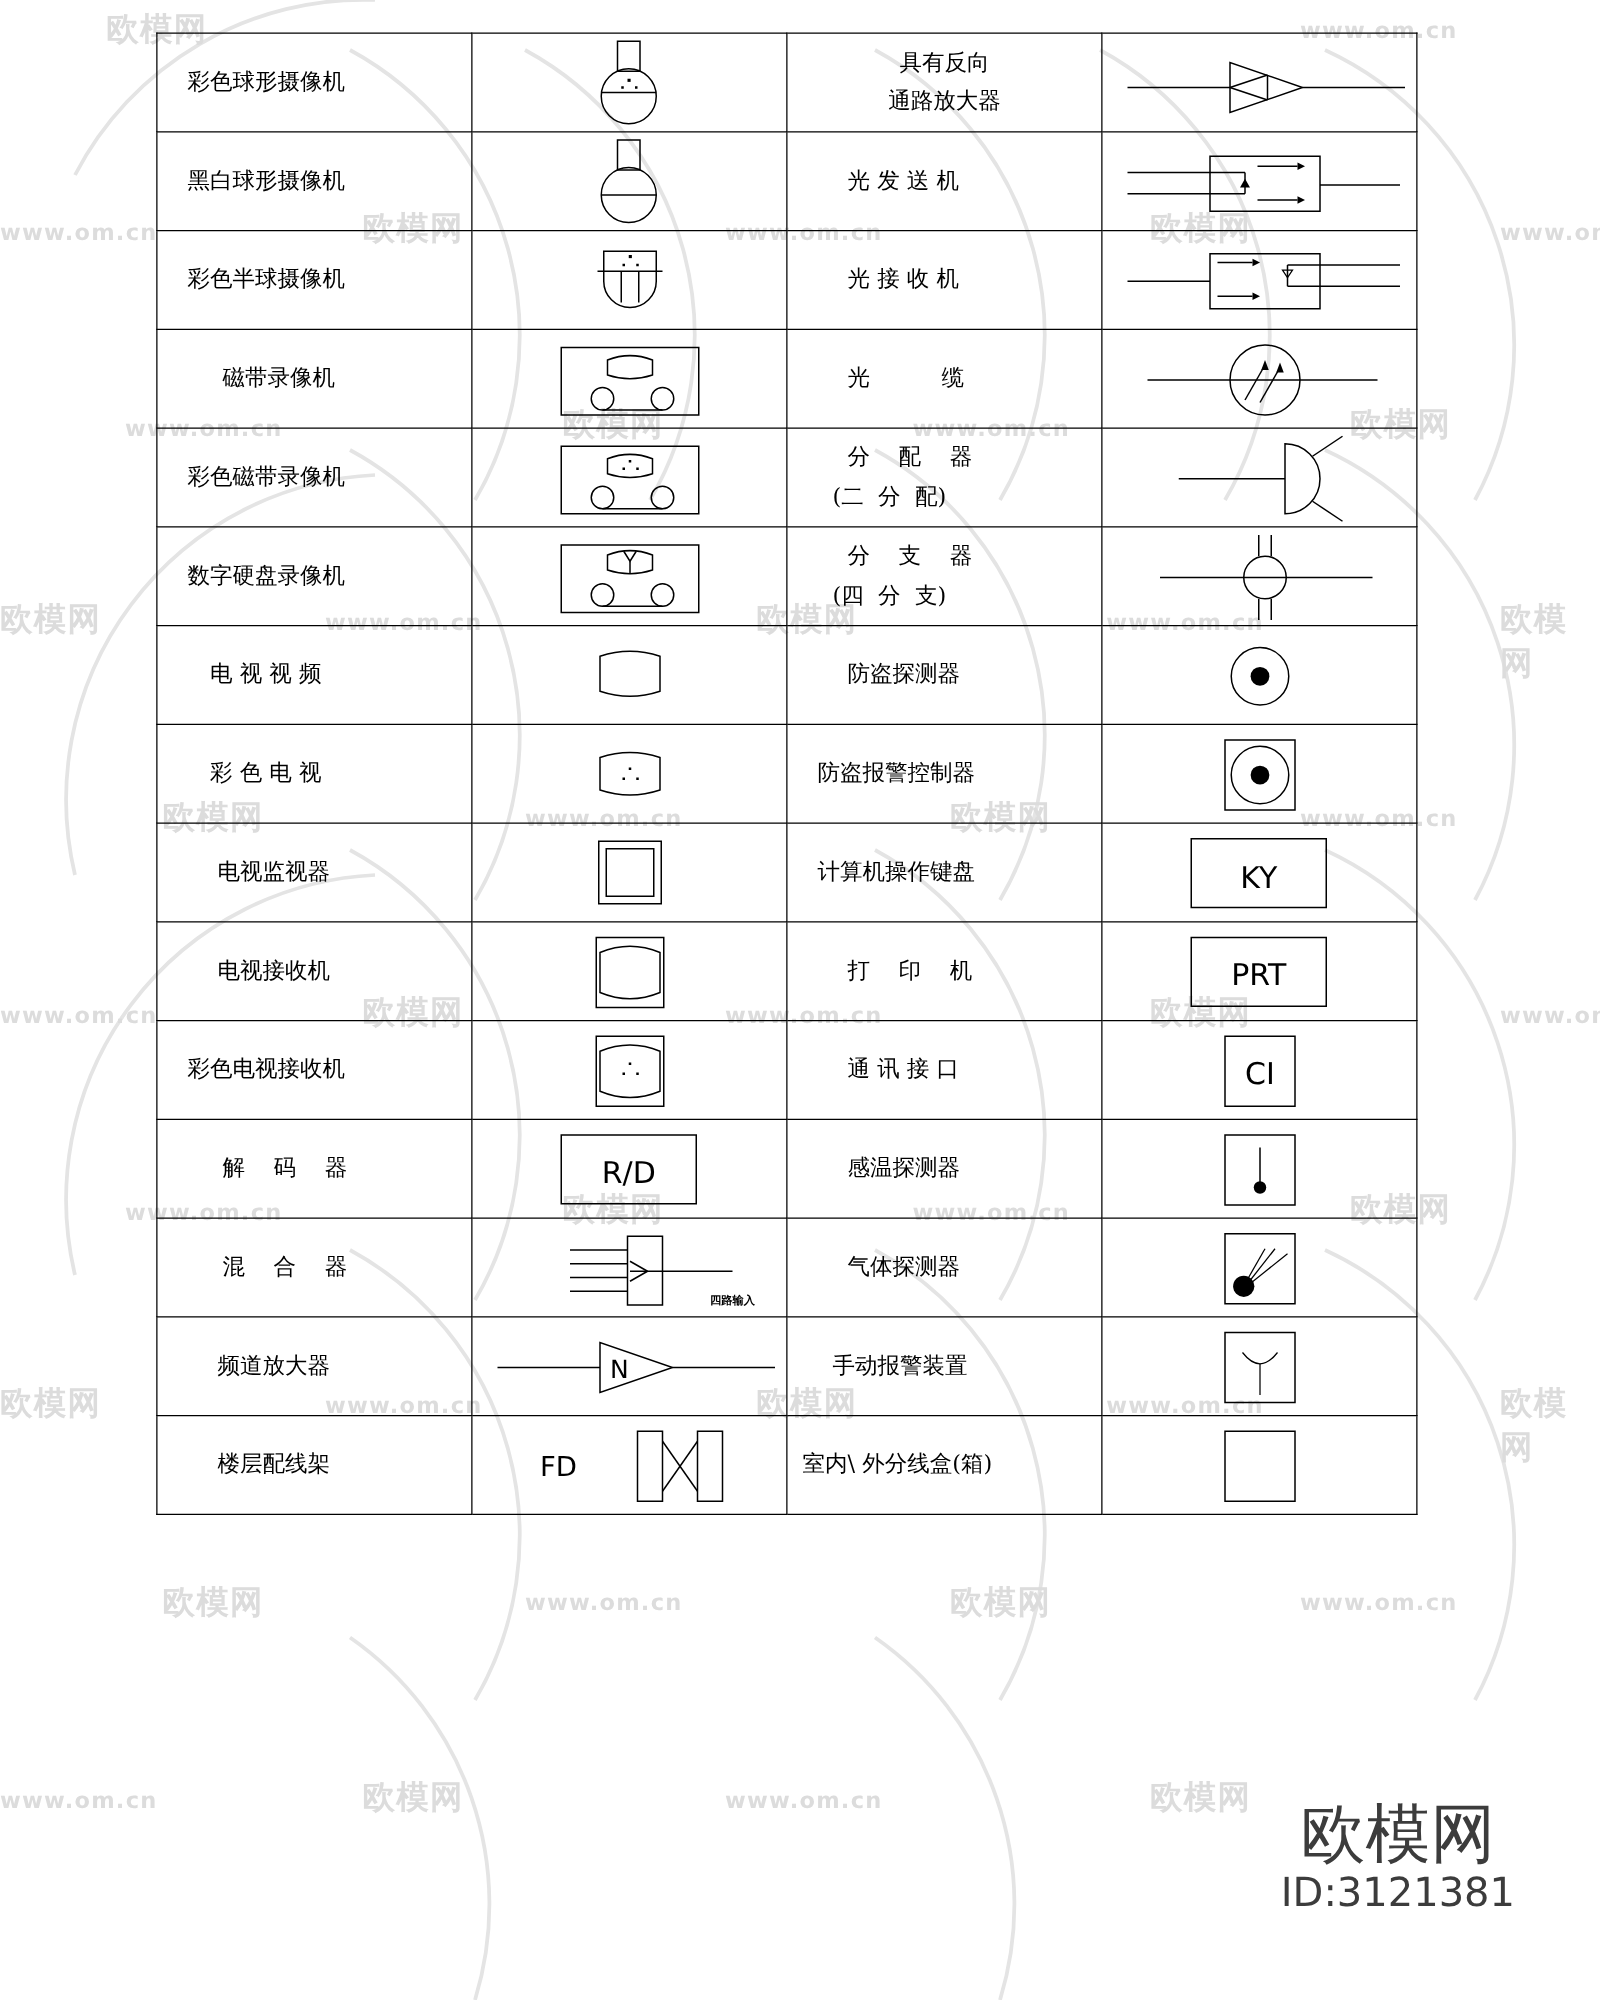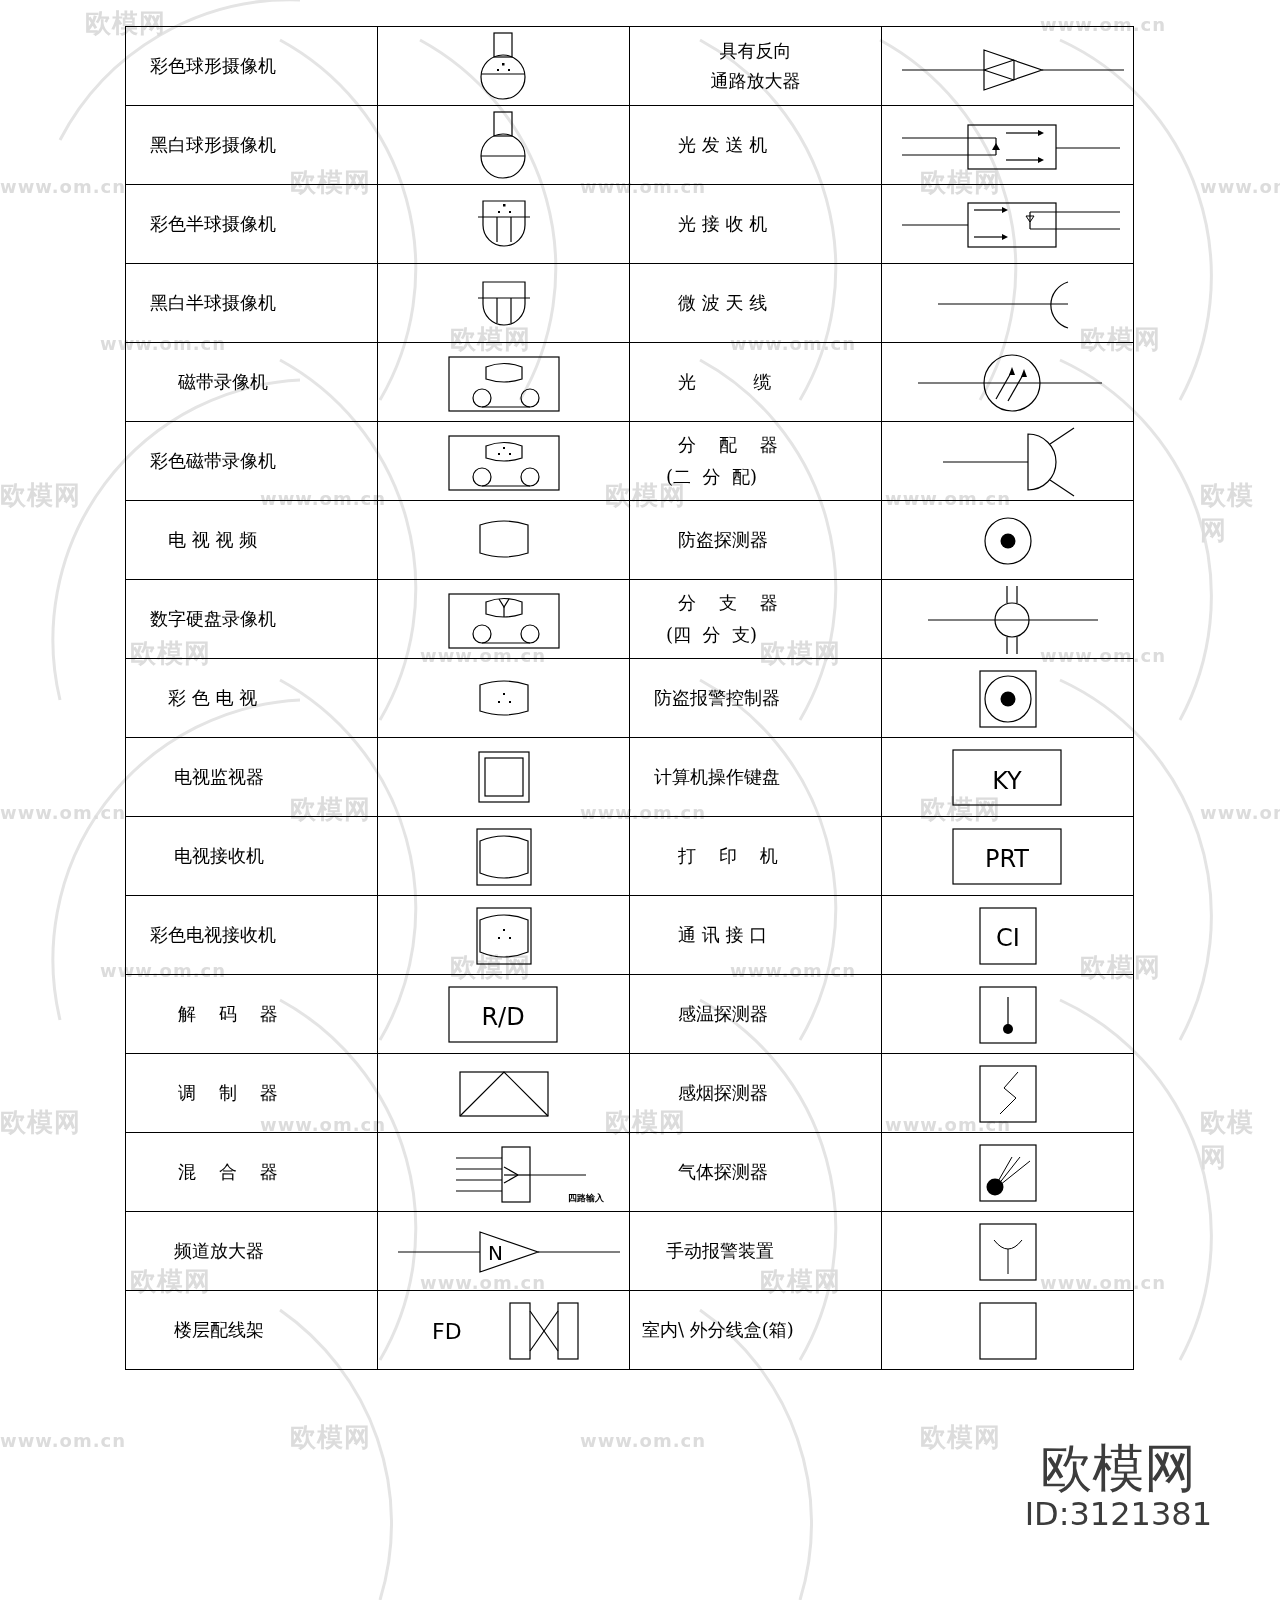--- a/index.html
+++ b/index.html
@@ -203,46 +203,20 @@
         </g>
         <g fill="#000">
               <polygon points="114,20 114,26 120,23"></polygon>
               <polygon points="114,47 114,53 120,50"></polygon>
             </g>
         <polygon points="138,29 146,29 142,35" fill="none" stroke="#000"></polygon>
       </svg>
     </td>
   </tr>
 
-  <tr>
-    <td class="name">
-          <span class="label l1">黑白半球摄像机</span>
-        </td>
-    <td class="sym">
-      <svg class="symbol" width="80" height="74">
-        <g fill="none" stroke="#000" stroke-width="1.2">
-          <path d="M19,16 L61,16 L61,38 A21,21 0 0 1 19,38 Z"></path>
-          <line x1="14" y1="32" x2="66" y2="32"></line>
-          <line x1="33" y1="32" x2="33" y2="57"></line>
-          <line x1="47" y1="32" x2="47" y2="57"></line>
-        </g>
-      </svg>
-    </td>
-    <td class="name">
-          <span class="label mid">微 波 天 线</span>
-        </td>
-    <td class="sym">
-      <svg class="symbol" width="240" height="74">
-        <g fill="none" stroke="#000" stroke-width="1.2">
-          <line x1="50" y1="38" x2="180" y2="38"></line>
-          <path d="M180,16 A24,24 0 0 0 180,62"></path>
-        </g>
-      </svg>
-    </td>
-  </tr>
 
   <tr>
     <td class="name">
           <span class="label" style="padding-left:52px">磁带录像机</span>
         </td>
     <td class="sym">
       <svg class="symbol" width="120" height="74">
         <g fill="none" stroke="#000" stroke-width="1.2">
           <rect x="5" y="12" width="110" height="54"></rect>
           <path d="M42,22 Q60,15 78,22 L78,34 Q60,40 42,34 Z"></path>
@@ -296,40 +270,20 @@
       <span class="label" style="line-height:32px;padding-left:36px">(二  分  配)</span>
     </td>
     <td class="sym">
       <svg class="symbol" width="240" height="74">
         <g fill="none" stroke="#000" stroke-width="1.2">
           <line x1="55" y1="38" x2="140" y2="38"></line>
           <path d="M140,10 A28,28 0 0 1 140,66 Z"></path>
           <line x1="162" y1="20" x2="186" y2="4"></line>
           <line x1="162" y1="56" x2="186" y2="72"></line>
         </g>
-      </svg>
-    </td>
-  </tr>
-
-  <tr>
-    <td class="name">
-          <span class="label" style="padding-left:42px">电 视 视 频</span>
-        </td>
-    <td class="sym">
-      <svg class="symbol" width="80" height="74">
-        <path d="M16,22 Q40,14 64,22 L64,50 Q40,58 16,50 Z" fill="none" stroke="#000" stroke-width="1.2"></path>
-      </svg>
-    </td>
-    <td class="name">
-          <span class="label mid">防盗探测器</span>
-        </td>
-    <td class="sym">
-      <svg class="symbol" width="80" height="74">
-        <circle cx="40" cy="38" r="23" fill="none" stroke="#000" stroke-width="1.2"></circle>
-        <circle cx="40" cy="38" r="7.5" fill="#000"></circle>
       </svg>
     </td>
   </tr>
 
   <tr>
     <td class="name">
           <span class="label l1">数字硬盘录像机</span>
         </td>
     <td class="sym">
       <svg class="symbol" width="120" height="74">
@@ -357,20 +311,40 @@
           <line x1="129" y1="4" x2="129" y2="21"></line>
           <line x1="119" y1="55" x2="119" y2="72"></line>
           <line x1="129" y1="55" x2="129" y2="72"></line>
         </g>
       </svg>
     </td>
   </tr>
 
   <tr>
     <td class="name">
+          <span class="label" style="padding-left:42px">电 视 视 频</span>
+        </td>
+    <td class="sym">
+      <svg class="symbol" width="80" height="74">
+        <path d="M16,22 Q40,14 64,22 L64,50 Q40,58 16,50 Z" fill="none" stroke="#000" stroke-width="1.2"></path>
+      </svg>
+    </td>
+    <td class="name">
+          <span class="label mid">防盗探测器</span>
+        </td>
+    <td class="sym">
+      <svg class="symbol" width="80" height="74">
+        <circle cx="40" cy="38" r="23" fill="none" stroke="#000" stroke-width="1.2"></circle>
+        <circle cx="40" cy="38" r="7.5" fill="#000"></circle>
+      </svg>
+    </td>
+  </tr>
+
+  <tr>
+    <td class="name">
           <span class="label" style="padding-left:42px">彩 色 电 视</span>
         </td>
     <td class="sym">
       <svg class="symbol" width="80" height="74">
         <path d="M16,24 Q40,16 64,24 L64,50 Q40,58 16,50 Z" fill="none" stroke="#000" stroke-width="1.2"></path>
         <g fill="#000">
               <rect x="39" y="32" width="2" height="2"></rect>
               <rect x="34" y="40" width="2" height="2"></rect>
               <rect x="45" y="40" width="2" height="2"></rect>
             </g>
@@ -474,42 +448,20 @@
         </td>
     <td class="sym">
       <svg class="symbol" width="80" height="74">
         <rect x="12" y="10" width="56" height="56" fill="none" stroke="#000" stroke-width="1.2"></rect>
         <line x1="40" y1="20" x2="40" y2="52" stroke="#000" stroke-width="1.2"></line>
         <circle cx="40" cy="52" r="5" fill="#000"></circle>
       </svg>
     </td>
   </tr>
 
-  <tr>
-    <td class="name">
-          <span class="label" style="padding-left:52px">调    制    器</span>
-        </td>
-    <td class="sym">
-      <svg class="symbol" width="100" height="74">
-        <g fill="none" stroke="#000" stroke-width="1.2">
-          <rect x="6" y="16" width="88" height="44"></rect>
-          <polyline points="6,60 50,16 94,60"></polyline>
-        </g>
-      </svg>
-    </td>
-    <td class="name">
-          <span class="label mid">感烟探测器</span>
-        </td>
-    <td class="sym">
-      <svg class="symbol" width="80" height="74">
-        <rect x="12" y="10" width="56" height="56" fill="none" stroke="#000" stroke-width="1.2"></rect>
-        <polyline points="50,16 36,32 48,42 32,58" fill="none" stroke="#000" stroke-width="1"></polyline>
-      </svg>
-    </td>
-  </tr>
 
   <tr>
     <td class="name">
           <span class="label" style="padding-left:52px">混    合    器</span>
         </td>
     <td class="sym">
       <svg class="symbol" width="240" height="74">
         <g fill="none" stroke="#000" stroke-width="1.2">
           <rect x="118" y="12" width="28" height="55"></rect>
           <line x1="72" y1="23" x2="118" y2="23"></line>

